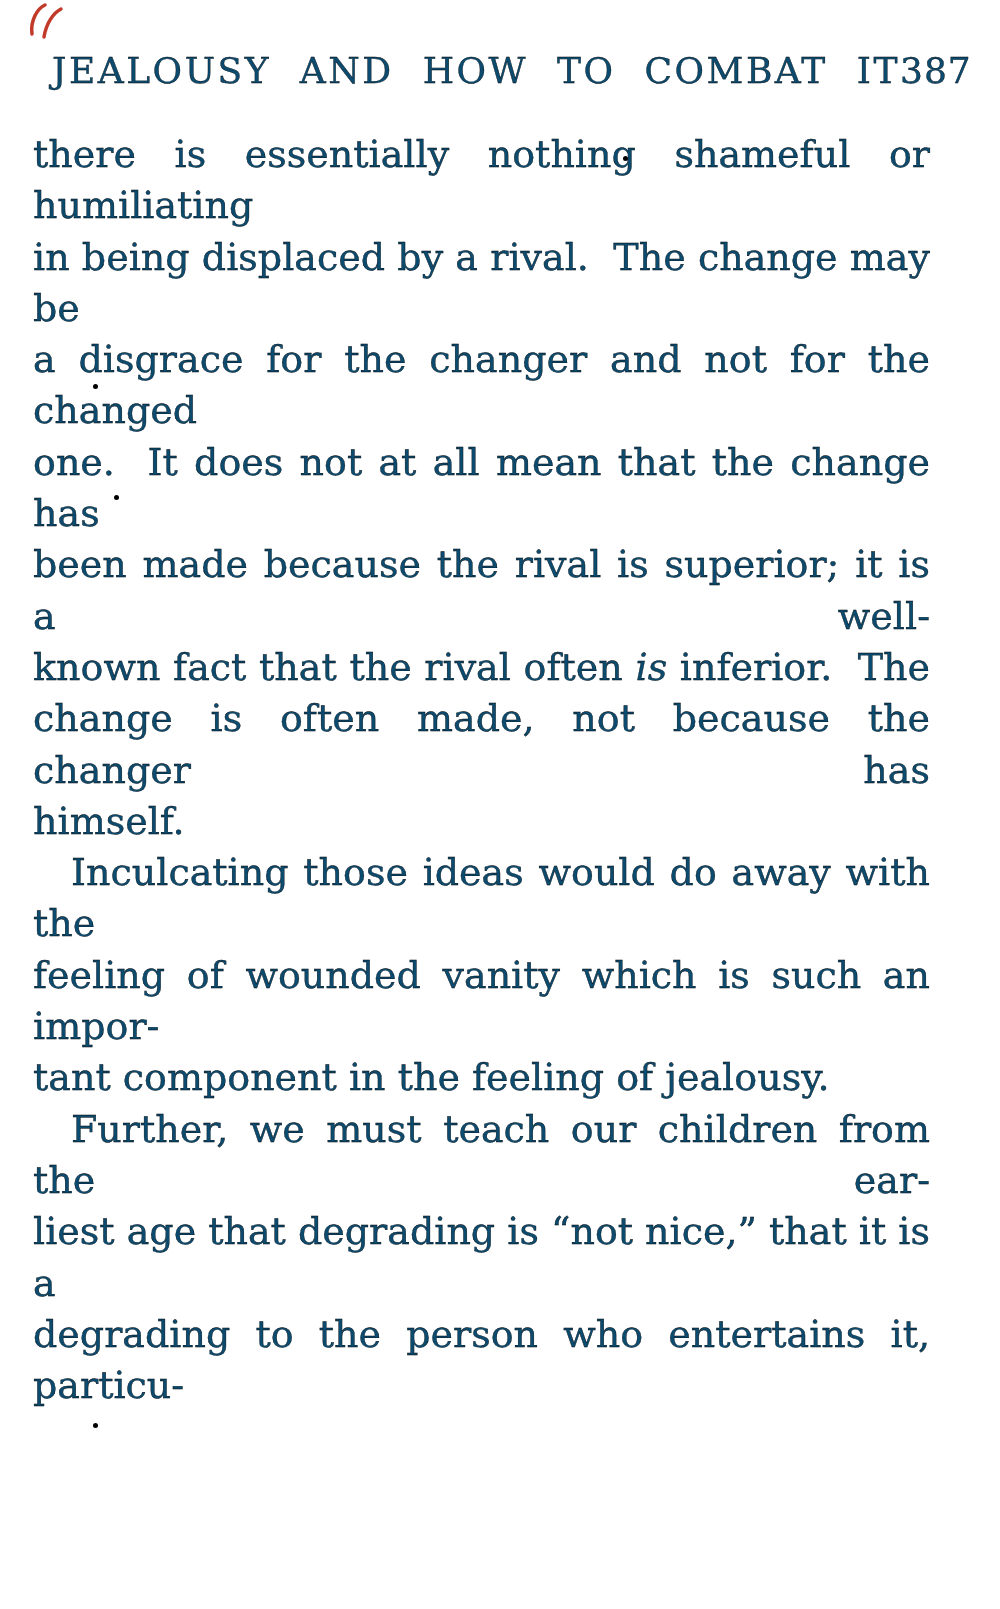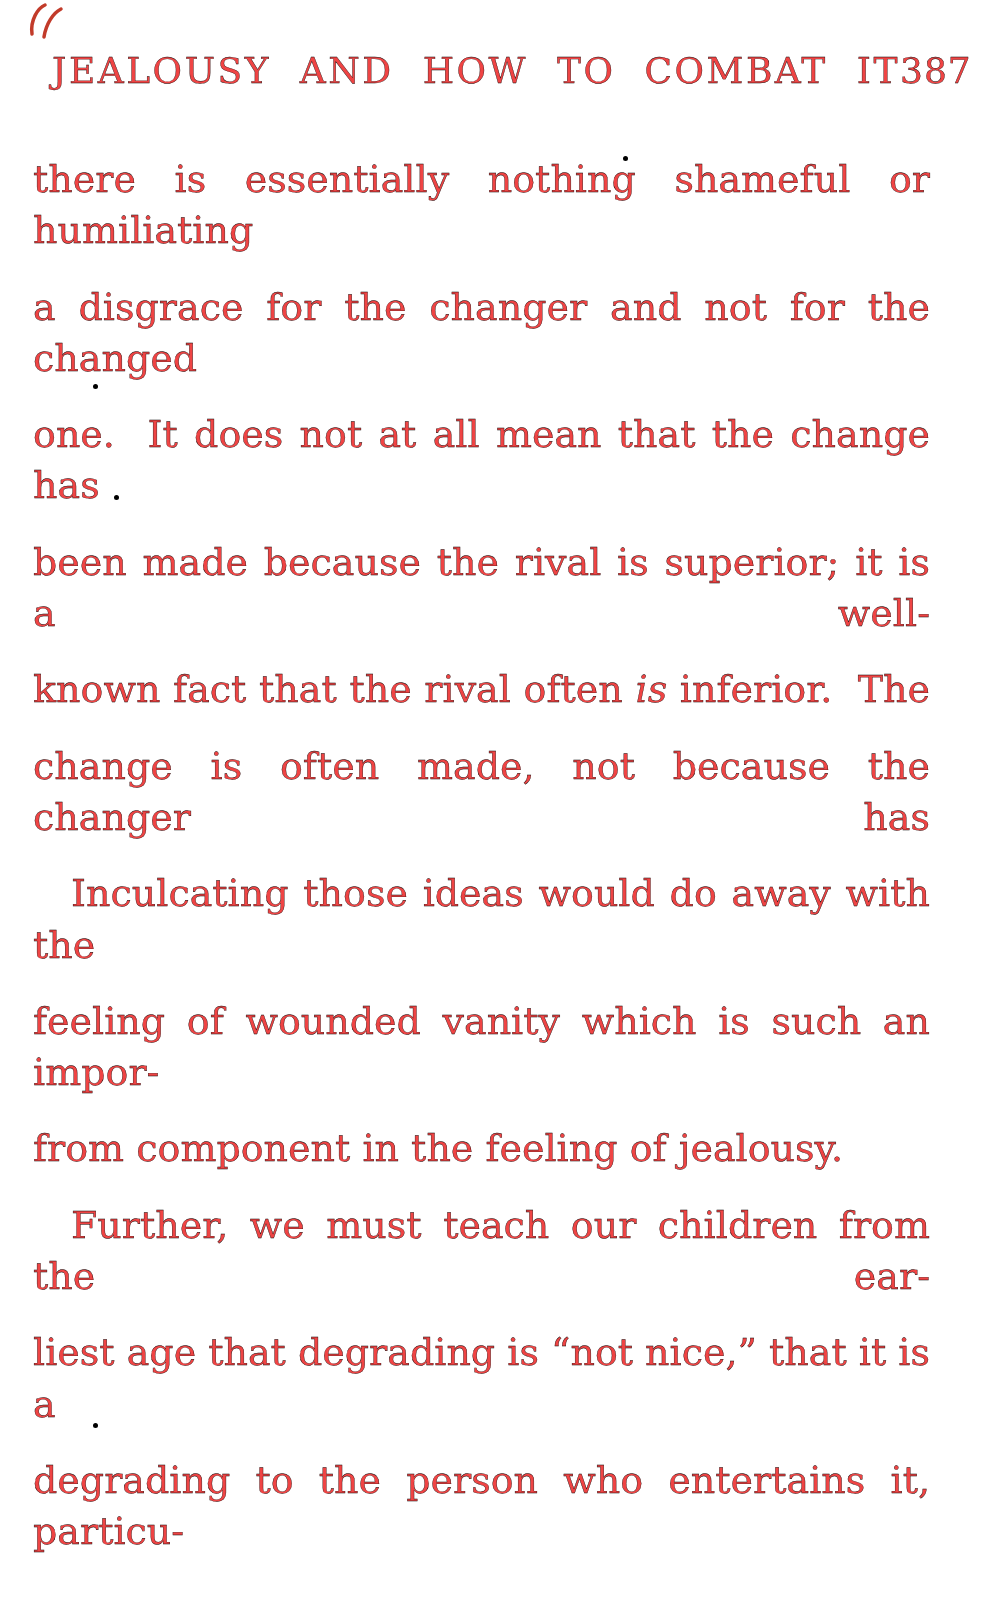--- a/index.html
+++ b/index.html
@@ -5,21 +5,21 @@
   html, body {
     margin: 0; padding: 0;
     width: 1000px; height: 1609px;
     background: #ffffff;
     overflow: hidden;
   }
   .page {
     position: relative;
     width: 1000px; height: 1609px;
     background: #ffffff;
-    color: #ef4444;
+    color: #0c4a6e;
     font-family: "DejaVu Serif", "Liberation Serif", serif;
     -webkit-text-stroke: 0.35px #000000;
   }
   
   .running-header {
     position: absolute;
     top: 53px; left: 52px; right: 70px;
     display: flex;
     justify-content: space-between;
     align-items: baseline;
@@ -39,21 +39,20 @@
   .body-text {
     position: absolute;
     left: 33px; top: 129px;
     width: 897px;
     font-size: 38px;
     line-height: 51.3px;
   }
   .line {
     text-align: justify;
     text-align-last: justify;
-    margin-top: 25px;
   }
   .line.para-end { text-align-last: left; }
   .line.indent { text-indent: 38px; }
   .line i { font-style: italic; }
   
   .red-marks {
     position: absolute;
     top: 0; left: 18px;
     width: 70px; height: 50px;
     pointer-events: none;
@@ -76,28 +75,30 @@
     <path d="M26 37 C 28 24, 35 13, 43 9" fill="none" stroke-width="3.5" stroke-linecap="round" class="pen" stroke="#c23b2a"></path>
   </svg>
 
   <header class="running-header">
     <span class="title">JEALOUSY AND HOW TO COMBAT IT</span>
     <span class="folio">387</span>
   </header>
 
   <main class="body-text">
       <div class="line"><span>there is essentially nothing shameful or humiliating</span></div>
+      <div class="line"><span>in being displaced by a rival.&nbsp; The change may be</span></div>
       <div class="line"><span>a disgrace for the changer and not for the changed</span></div>
       <div class="line"><span>one.&nbsp; It does not at all mean that the change has</span></div>
       <div class="line"><span>been made because the rival is superior; it is a well-</span></div>
       <div class="line"><span>known fact that the rival often </span><i>is</i><span> inferior.&nbsp; The</span></div>
       <div class="line"><span>change is often made, not because the changer has</span></div>
+      <div class="line para-end"><span>himself.</span></div>
       <div class="line indent"><span>Inculcating those ideas would do away with the</span></div>
       <div class="line"><span>feeling of wounded vanity which is such an impor-</span></div>
-      <div class="line para-end"><span>from component in the feeling of jealousy.</span></div>
+      <div class="line para-end"><span>tant component in the feeling of jealousy.</span></div>
       <div class="line indent"><span>Further, we must teach our children from the ear-</span></div>
       <div class="line"><span>liest age that degrading is “not nice,” that it is a</span></div>
       <div class="line"><span>degrading to the person who entertains it, particu-</span></div>
     </main>
 
 <div class="ink-speck" style="left: 623px; top: 156px;"></div>
     <div class="ink-speck" style="left: 93px; top: 384px;"></div>
     <div class="ink-speck" style="left: 114px; top: 495px;"></div>
     <div class="ink-speck" style="left: 93px; top: 1423px;"></div>
   </div>

